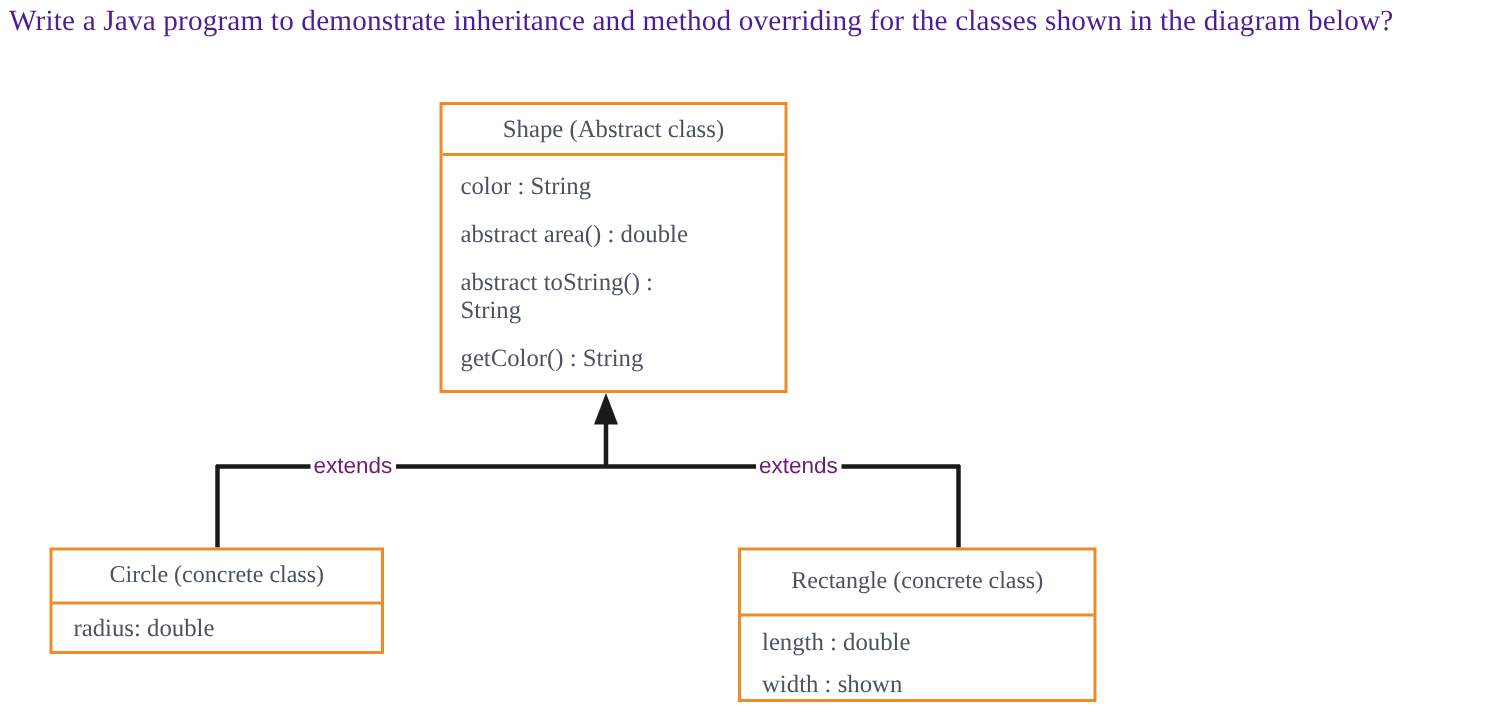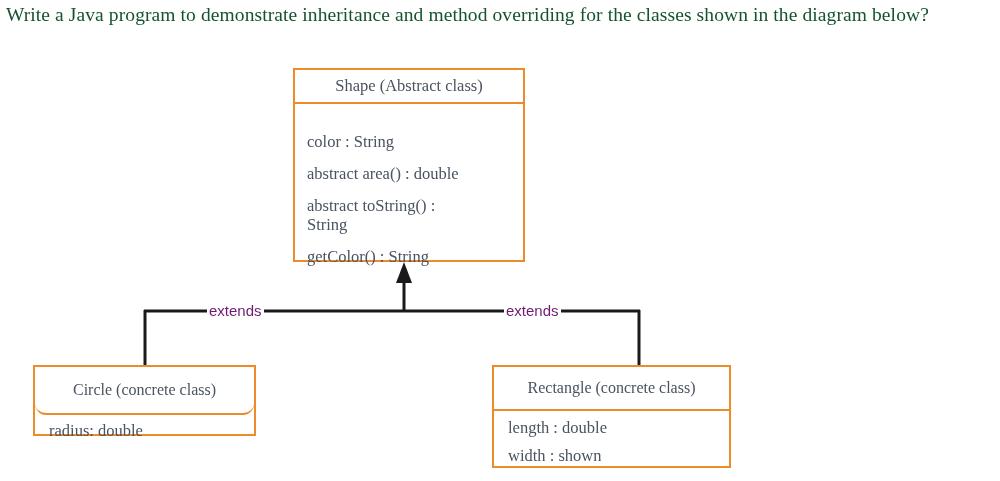--- a/index.html
+++ b/index.html
@@ -26,21 +26,21 @@
 
   
   .prompt {
     position: absolute;
     left: 6px;
     top: 2px;
     width: 960px;
     font-family: "Liberation Serif", "DejaVu Serif", serif;
     font-size: 19.5px;
     line-height: 26px;
-    color: #14532d;
+    color: #4c1d95;
     letter-spacing: 0.1px;
   }
 
   
   .uml-box {
     position: absolute;
     box-sizing: border-box;
     border: 2px solid #ED8B28;
     background: #ffffff;
     color: #4A5361;
@@ -66,25 +66,25 @@
     line-height: 19px;
     color: #4A5361;
     margin: 0 0 13px 0;
     white-space: pre-line;
   }
   .uml-row:last-child { margin-bottom: 0; }
 
   
   #box-shape { left: 293px; top: 68px; width: 232px; height: 194px; }
   #box-shape .uml-title { height: 34px; }
-  #box-shape .uml-body  { padding-top: 28px; }
+  #box-shape .uml-body  { padding-top: 10px; }
 
   
   #box-circle { left: 33px; top: 365px; width: 223px; height: 71px; }
-  #box-circle .uml-title { height: 48px; font-size: 16px; border-radius: 11px; }
+  #box-circle .uml-title { height: 36px; font-size: 16px; }
   #box-circle .uml-body  { padding: 6px 0 6px 14px; }
   #box-circle .uml-row   { margin-bottom: 0; }
 
   
   #box-rectangle { left: 492px; top: 365px; width: 239px; height: 103px; }
   #box-rectangle .uml-title { height: 44px; font-size: 16px; }
   #box-rectangle .uml-body  { padding: 7px 0 6px 14px; }
   #box-rectangle .uml-row   { margin-bottom: 9px; }
 
   

